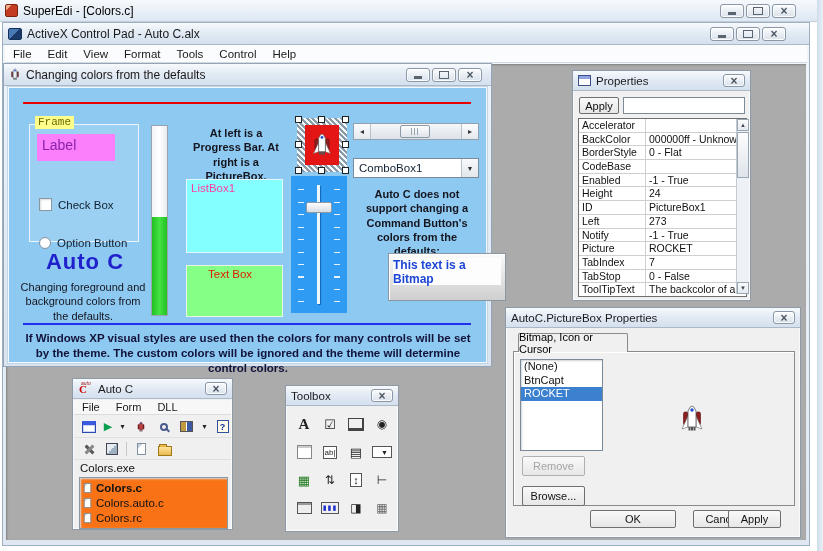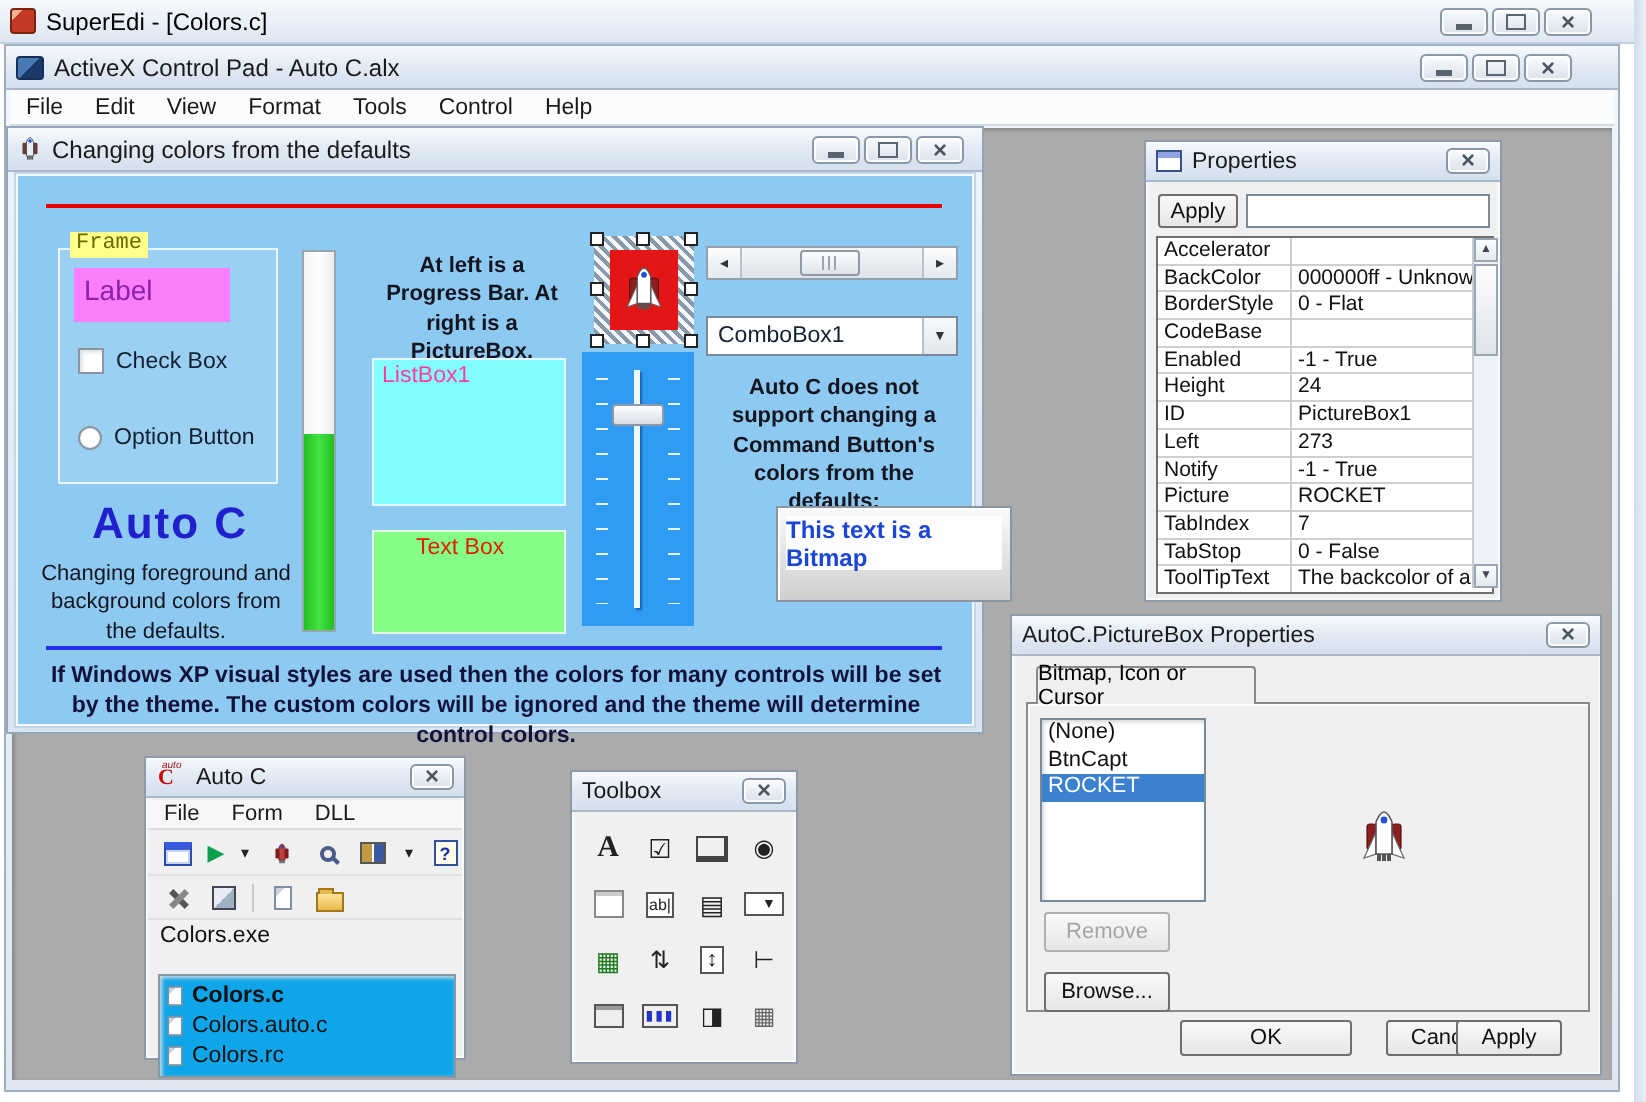--- a/index.html
+++ b/index.html
@@ -47,21 +47,21 @@
   
   .form-win { left:3px; top:63px; width:489px; height:304px; border:1px solid #95a5b8;
               background:linear-gradient(#eef4fa,#d9e4f0); }
   .form-client { position:absolute; left:4px; top:23px; width:479px; height:276px;
                  background:#8dc9f1; border:1px solid #f2f8fd; outline:1px solid #c4d6e6; }
   .rline { height:2px; background:#e80000; }
   .bline { height:2px; background:#2230ee; }
   .frame-box { border:1px solid #e9f4fc; background:#9bd0f3; }
   .frame-cap { background:#ffff8c; color:#6b6b00; font-size:11px; padding:0 3px; line-height:13px;font-family:Liberation Mono, monospace; }
   .label-ctl { background:#fb7efb; color:#8b22aa; font-size:14px; padding:3px 0 0 5px; }
-  .chk-row, .opt-row { display:flex; align-items:center; gap:6px; font-size:11.5px; color:#102030; }
+  .chk-row, .opt-row { display:flex; align-items:center; gap:6px; font-size:11.5px; color:#102030;margin-top:24px; }
   .chk-box { width:13px; height:13px; background:#fff; border:1px solid #8a97a3; box-shadow:inset 1px 1px 2px #d8dde2; }
   .opt-circ { width:12px; height:12px; border-radius:50%; background:radial-gradient(#fff 55%,#d8dde2); border:1px solid #8a97a3; }
   .big-head { font-size:22px; font-weight:bold; color:#2020cc; text-align:center; letter-spacing:1px; }
   .note { font-size:11px; font-weight:600; color:#15151f; text-align:center; line-height:1.3; }
   .progress-v { border:1px solid #9aa4ae; background:linear-gradient(90deg,#f2f4f6,#ffffff 50%,#e8ebee); }
   .progress-fill { position:absolute; left:0; right:0; bottom:0; height:52%;
                    background:linear-gradient(90deg,#22c022,#44e344 50%,#22c022); }
   .picbox-sel { background:repeating-linear-gradient(45deg,#8899aa 0 2px,#f5f8fa 2px 4px);
                 display:flex; align-items:center; justify-content:center; }
   .picbox-red { width:34px; height:40px; background:#e31515; display:flex; align-items:center; justify-content:center; }
@@ -157,22 +157,22 @@
   .icon-tools::before { transform:rotate(45deg); }
   .icon-tools::after { transform:rotate(-45deg); background:#888; }
   .icon-build { width:12px; height:12px; border:1px solid #445; background:linear-gradient(135deg,#e6ecf2 50%,#9fb0c0 50%); }
   .icon-doc { width:9px; height:12px; background:linear-gradient(135deg,#c8d2dc 3px,#fff 3px); border:1px solid #8090a0; }
   .icon-folder { width:14px; height:10px; background:linear-gradient(#ffe49c,#e8b84b); border:1px solid #a07818;
                  position:relative; margin-top:3px; }
   .icon-folder::before { content:""; position:absolute; top:-3px; left:0; width:6px; height:2px;
                  background:#e8b84b; border:1px solid #a07818; border-bottom:none; }
   .tbsep { width:1px; height:14px; background:#c8c8c8; }
   .proj-label { position:absolute; left:7px; top:83px; font-size:11.5px; color:#111; }
-  .file-list { position:absolute; left:6px; top:98px; width:149px; height:52px; background:#0ea5e9;
-               border:1px solid #8a97a3; box-shadow:inset 1px 1px 2px #d8dde2; padding:2px 0 0 3px;margin-top:10px; }
+  .file-list { position:absolute; left:6px; top:98px; width:149px; height:52px; background:#f97316;
+               border:1px solid #8a97a3; box-shadow:inset 1px 1px 2px #d8dde2; padding:2px 0 0 3px; }
   .file-row { display:flex; align-items:center; gap:4px; height:15px; font-size:11.5px; color:#111; }
   .file-row .icon-doc { transform:scale(.85); }
 
   
   .toolbox-win { left:285px; top:385px; width:114px; height:147px; }
   .tool-grid { position:absolute; left:7px; top:27px; width:100px; display:grid;
                grid-template-columns:repeat(4,22px); grid-auto-rows:22px; gap:6px 4px; }
   .tool { display:flex; align-items:center; justify-content:center; font-size:12px; color:#222; }
   .t-label::before { content:"A"; font-family:"Liberation Serif",serif; font-weight:bold; font-size:15px; }
   .t-check::before { content:"☑"; font-size:13px; }

